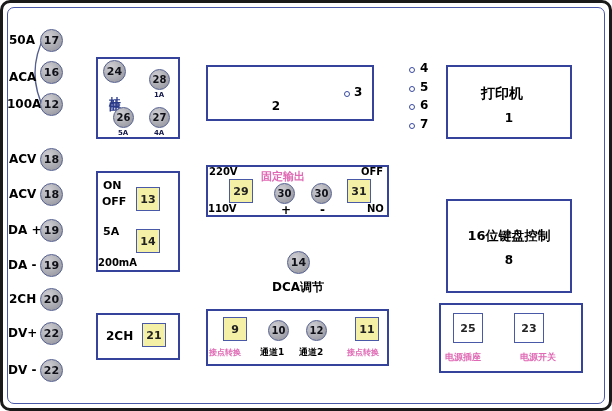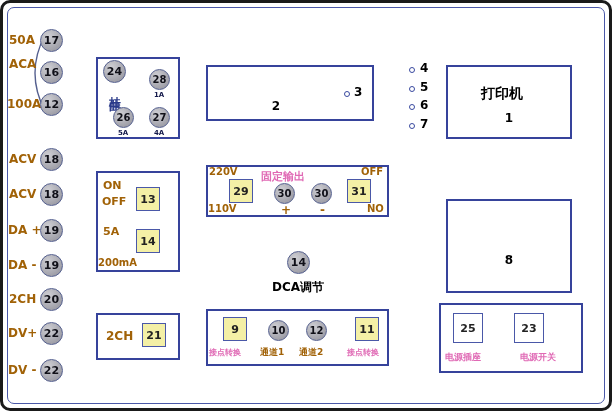--- a/index.html
+++ b/index.html
@@ -47,21 +47,21 @@
     position: absolute;
     width: 24px; height: 24px;
     background: #f4f0a6;
     border: 1.5px solid #4a58a8;
     display: flex; align-items: center; justify-content: center;
     font-size: 11px; font-weight: bold; color: #222;
   }
   .sq.white { background: #ffffff; width: 30px; height: 30px; }
   .lbl {
     position: absolute;
-    font-weight: bold; color: #a16207; font-size: 12px;
+    font-weight: bold; color: #000000; font-size: 12px;
     white-space: nowrap;
   }
   .lbl.black { color: #000; }
   .pink { color: #e06ab5; text-align: right; }
   .tiny { font-size: 7px; font-weight: bold; color: #14194a; position: absolute; }
   .led {
     position: absolute;
     width: 6px; height: 6px; border-radius: 50%;
     border: 1.5px solid #3a4aa0; background: #fff;
   }
@@ -79,21 +79,21 @@
   <div class="inner-frame"></div>
 
 
   <svg width="612" height="411" style="position:absolute;left:0;top:0;pointer-events:none">
     <path d="M 42 32 Q 22 70 42 108" stroke="#55608f" stroke-width="1.4" fill="none"></path>
   </svg>
 
   <div class="lbl" style="left:6px;top:30px">50A</div>
   <div class="circle" style="left:37px;top:26px">17</div>
 
-  <div class="lbl" style="left:6px;top:54px">ACA</div>
+  <div class="lbl" style="left:6px;top:67px">ACA</div>
   <div class="circle" style="left:37px;top:58px">16</div>
 
   <div class="lbl" style="left:4px;top:94px">100A</div>
   <div class="circle" style="left:37px;top:90px">12</div>
 
   <div class="lbl" style="left:6px;top:149px">ACV</div>
   <div class="circle" style="left:37px;top:145px">18</div>
 
   <div class="lbl" style="left:6px;top:184px">ACV</div>
   <div class="circle" style="left:37px;top:180px">18</div>
@@ -173,20 +173,21 @@
   <div class="sq" style="left:220px;top:314px">9</div>
   <div class="circle small" style="left:265px;top:317px">10</div>
   <div class="circle small" style="left:303px;top:317px">12</div>
   <div class="sq" style="left:352px;top:314px">11</div>
   <div class="lbl pink" style="left:206px;top:344px;font-size:8px">接点转换</div>
   <div class="lbl" style="left:257px;top:343px;font-size:9px">通道1</div>
   <div class="lbl" style="left:296px;top:343px;font-size:9px">通道2</div>
   <div class="lbl pink" style="left:344px;top:344px;font-size:8px">接点转换</div>
 
   <div class="box" style="left:443px;top:196px;width:126px;height:94px"></div>
+  <div class="lbl black center-text" style="left:443px;top:224px;width:126px;font-size:13px">16位键盘控制</div>
   <div class="lbl black center-text" style="left:443px;top:250px;width:126px">8</div>
 
   <div class="box" style="left:436px;top:300px;width:144px;height:70px"></div>
   <div class="sq white" style="left:450px;top:310px">25</div>
   <div class="sq white" style="left:511px;top:310px">23</div>
   <div class="lbl pink" style="left:442px;top:348px;font-size:9px">电源插座</div>
   <div class="lbl pink" style="left:517px;top:348px;font-size:9px">电源开关</div>
 </div>
 
 </body></html>

